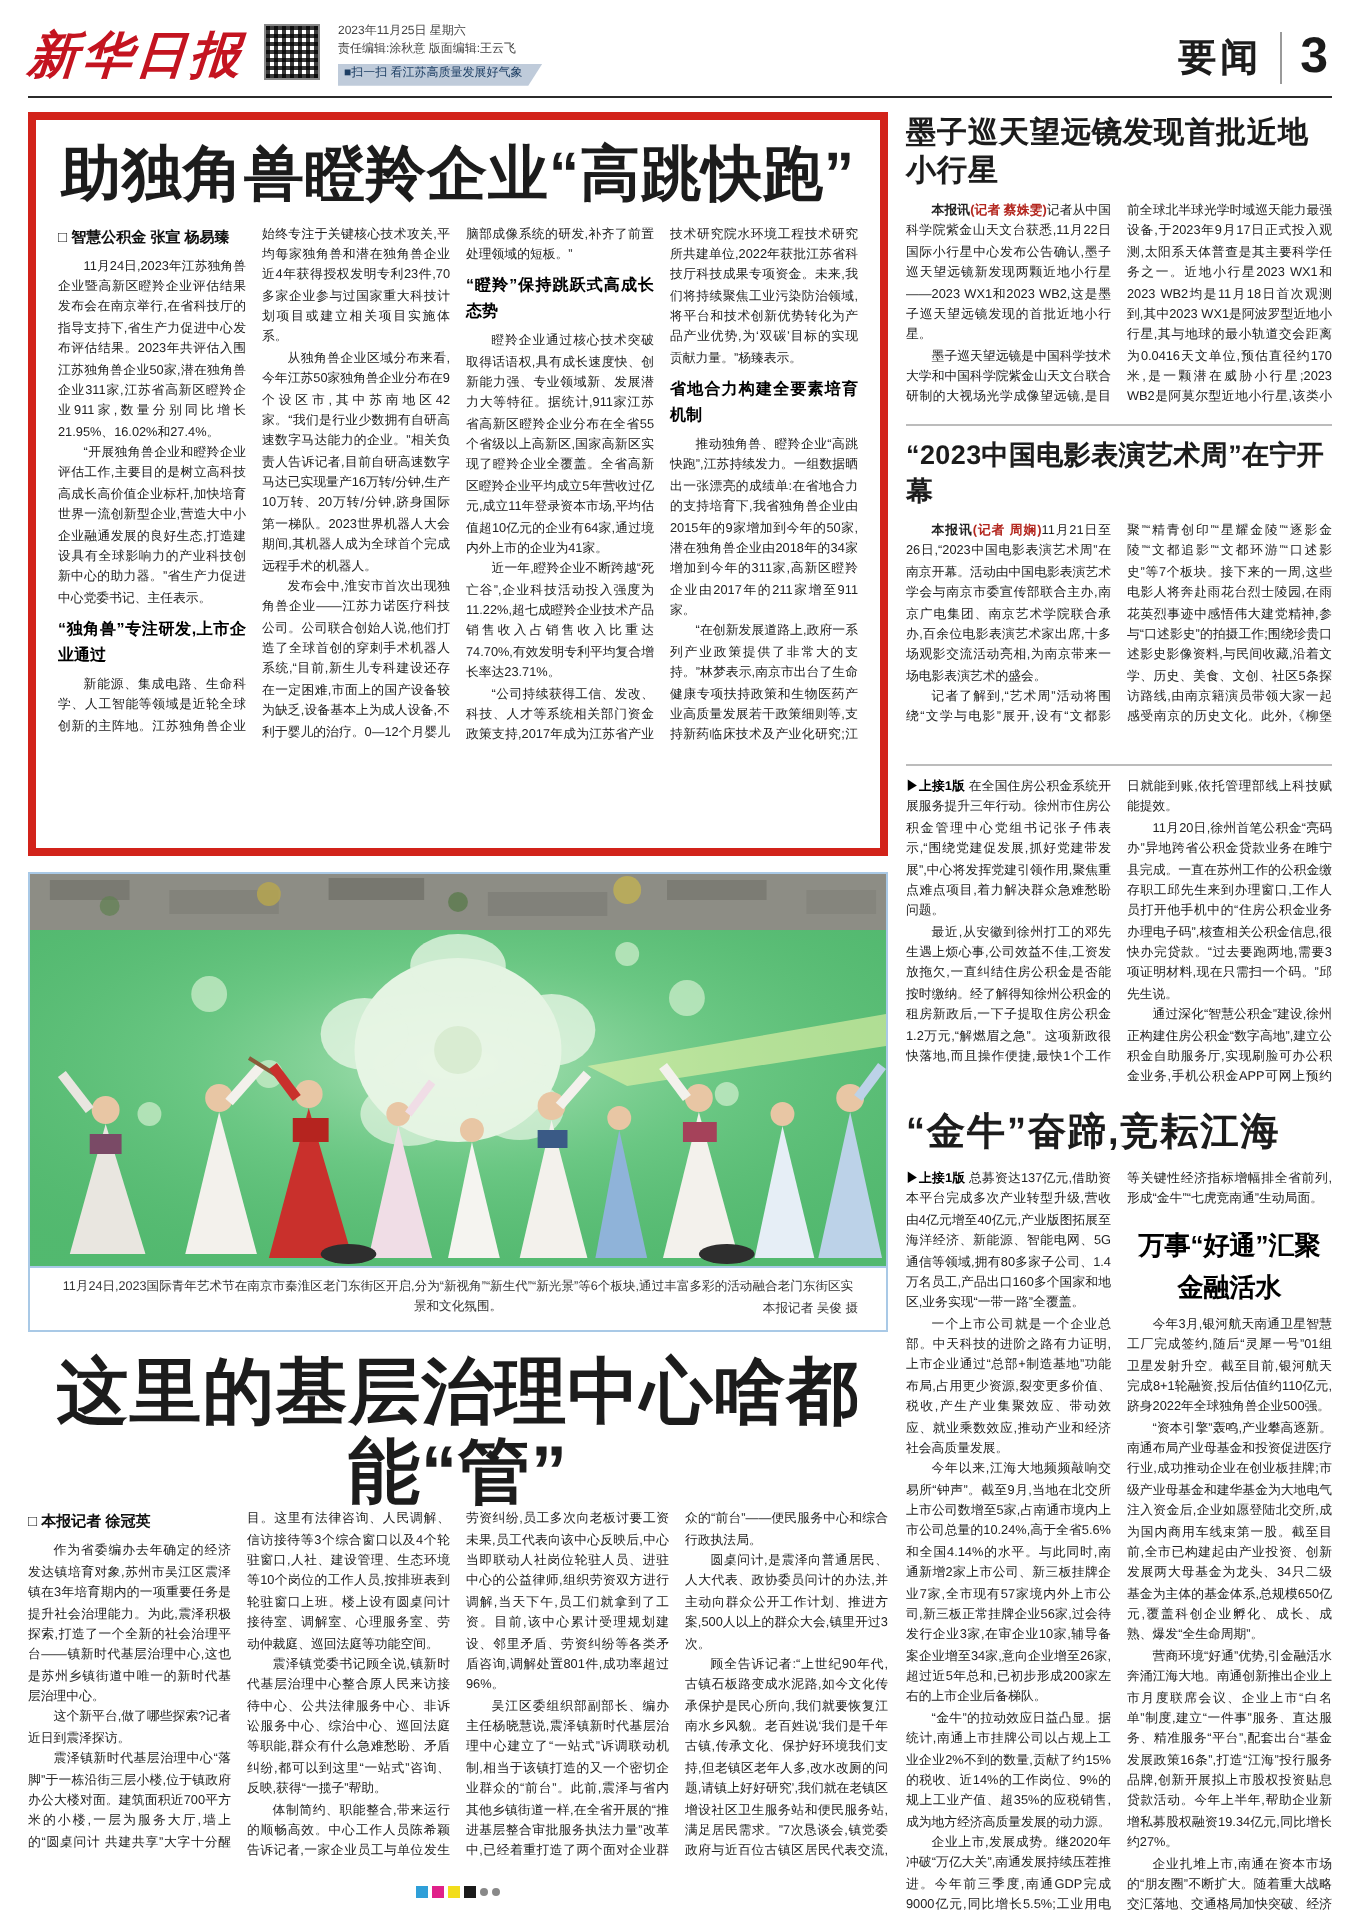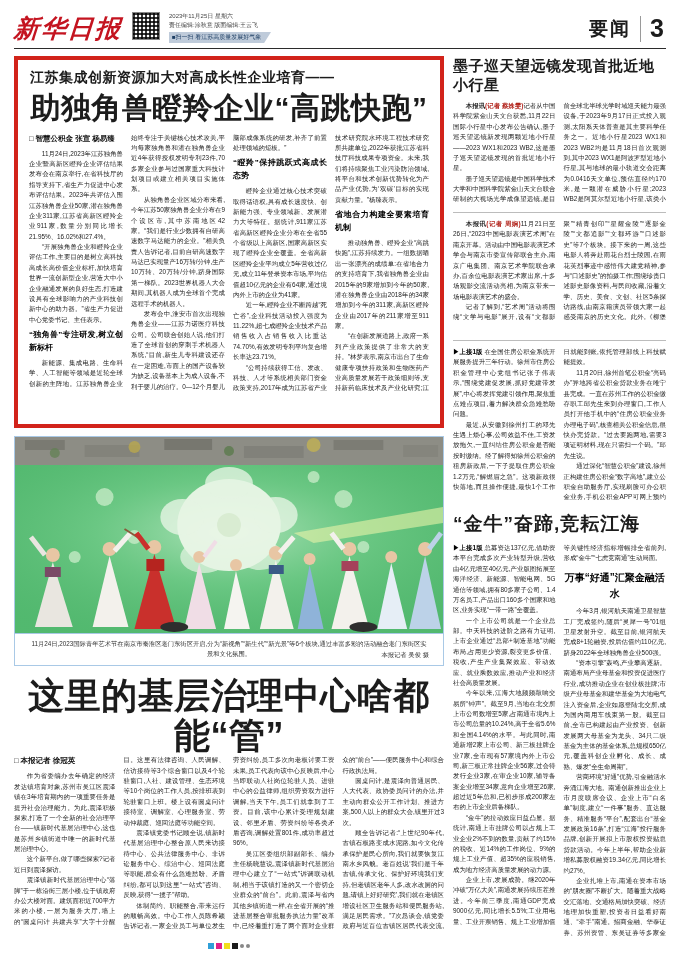--- a/index.html
+++ b/index.html
@@ -32,21 +32,21 @@
   .main-headline{font-size:30px;font-weight:900;letter-spacing:.5px;text-align:center;
                  margin:2px 0 7px 0;line-height:1.15;font-family:"Liberation Sans",sans-serif;}
   .cols4{column-count:4;column-gap:8px;column-fill:auto;height:266px;overflow:hidden;
          font-size:6.4px;line-height:1.62;text-align:justify;color:#222;}
   .cols2{column-count:2;column-gap:8px;column-fill:auto;overflow:hidden;
          font-size:6.4px;line-height:1.62;text-align:justify;color:#222;}
   p.bp{margin:0;text-indent:2em;}
   p.bp-no{margin:0;text-indent:0;}
   .byline{font-size:7.5px;font-weight:bold;margin:0 0 4px 0;color:#111;}
   h4.subhead{font-size:8px;font-weight:bold;margin:4px 0 3px 0;text-indent:0;color:#000;}
-  h4.subhead-c{font-size:10px;font-weight:bold;margin:6px 0 4px 0;text-align:center;color:#000;}
+  h4.subhead-c{font-size:13px;font-weight:bold;margin:6px 0 4px 0;text-align:center;color:#000;}
   .lead-name{color:#b3261e;font-weight:bold;}
   .lead-b{font-weight:bold;}
   .cont-tag{font-weight:bold;color:#000;}
   
   .photo-wrap{margin-top:8px;border:1px solid #a9c9e6;}
   .photo-svg{display:block;width:100%;height:196px;background:#57bd77;}
   .caption{position:relative;background:#fff;border-top:1px solid #a9c9e6;padding:5px 16px 6px 16px;
            font-size:6.3px;line-height:1.6;color:#333;text-align:center;}
   .credit{position:absolute;right:14px;bottom:5px;color:#333;}
   
@@ -91,27 +91,26 @@
       <div class="page-no">3</div>
     </div>
   </div>
   <div class="hdr-rule"></div>
 
   <div class="content">
 
     <div class="col-left">
 
       <section class="redbox">
-        <p class="kicker">江苏集成创新资源加大对高成长性企业培育——</p>
         <h1 class="main-headline">助独角兽瞪羚企业“高跳快跑”</h1>
         <div class="cols4">
           <div class="byline">□ 智慧公积金 张宣 杨易臻</div>
           <p class="bp">11月24日,2023年江苏独角兽企业暨高新区瞪羚企业评估结果发布会在南京举行,在省科技厅的指导支持下,省生产力促进中心发布评估结果。2023年共评估入围江苏独角兽企业50家,潜在独角兽企业311家,江苏省高新区瞪羚企业911家,数量分别同比增长21.95%、16.02%和27.4%。</p>
           <p class="bp">“开展独角兽企业和瞪羚企业评估工作,主要目的是树立高科技高成长高价值企业标杆,加快培育世界一流创新型企业,营造大中小企业融通发展的良好生态,打造建设具有全球影响力的产业科技创新中心的助力器。”省生产力促进中心党委书记、主任表示。</p>
-          <h4 class="subhead">“独角兽”专注研发,树立创新标杆</h4>
+          <h4 class="subhead">“独角兽”专注研发,上市企业通过</h4>
           <p class="bp">新能源、集成电路、生命科学、人工智能等领域是近轮全球创新的主阵地。江苏独角兽企业始终专注于关键核心技术攻关,平均每家独角兽和潜在独角兽企业近4年获得授权发明专利23件,70多家企业参与过国家重大科技计划项目或建立相关项目实施体系。</p>
           <p class="bp">从独角兽企业区域分布来看,今年江苏50家独角兽企业分布在9个设区市,其中苏南地区42家。“我们是行业少数拥有自研高速数字马达能力的企业。”相关负责人告诉记者,目前自研高速数字马达已实现量产16万转/分钟,生产10万转、20万转/分钟,跻身国际第一梯队。2023世界机器人大会期间,其机器人成为全球首个完成远程手术的机器人。</p>
           <p class="bp">发布会中,淮安市首次出现独角兽企业——江苏力诺医疗科技公司。公司联合创始人说,他们打造了全球首创的穿刺手术机器人系统,“目前,新生儿专科建设还存在一定困难,市面上的国产设备较为缺乏,设备基本上为成人设备,不利于婴儿的治疗。0—12个月婴儿脑部成像系统的研发,补齐了前置处理领域的短板。”</p>
           <h4 class="subhead">“瞪羚”保持跳跃式高成长态势</h4>
           <p class="bp">瞪羚企业通过核心技术突破取得话语权,具有成长速度快、创新能力强、专业领域新、发展潜力大等特征。据统计,911家江苏省高新区瞪羚企业分布在全省55个省级以上高新区,国家高新区实现了瞪羚企业全覆盖。全省高新区瞪羚企业平均成立5年营收过亿元,成立11年登录资本市场,平均估值超10亿元的企业有64家,通过境内外上市的企业为41家。</p>
           <p class="bp">近一年,瞪羚企业不断跨越“死亡谷”,企业科技活动投入强度为11.22%,超七成瞪羚企业技术产品销售收入占销售收入比重达74.70%,有效发明专利平均复合增长率达23.71%。</p>
           <p class="bp">“公司持续获得工信、发改、科技、人才等系统相关部门资金政策支持,2017年成为江苏省产业技术研究院水环境工程技术研究所共建单位,2022年获批江苏省科技厅科技成果专项资金。未来,我们将持续聚焦工业污染防治领域,将平台和技术创新优势转化为产品产业优势,为‘双碳’目标的实现贡献力量。”杨臻表示。</p>
           <h4 class="subhead">省地合力构建全要素培育机制</h4>
           <p class="bp">推动独角兽、瞪羚企业“高跳快跑”,江苏持续发力。一组数据晒出一张漂亮的成绩单:在省地合力的支持培育下,我省独角兽企业由2015年的9家增加到今年的50家,潜在独角兽企业由2018年的34家增加到今年的311家,高新区瞪羚企业由2017年的211家增至911家。</p>
           <p class="bp">“在创新发展道路上,政府一系列产业政策提供了非常大的支持。”林梦表示,南京市出台了生命健康专项扶持政策和生物医药产业高质量发展若干政策细则等,支持新药临床技术及产业化研究;江北新区重点发力基因和细胞领域,搭建生命健康全产业链,深耕产业生态,为企业的发展保驾护航。</p>
@@ -257,20 +256,21 @@
             <span class="lead-b">本报讯</span><span class="lead-name">(记者 蔡姝雯)</span><span>记者从中国科学院紫金山天文台获悉,11月22日国际小行星中心发布公告确认,墨子巡天望远镜新发现两颗近地小行星——2023 WX1和2023 WB2,这是墨子巡天望远镜发现的首批近地小行星。</span>
           </p>
           <p class="bp">墨子巡天望远镜是中国科学技术大学和中国科学院紫金山天文台联合研制的大视场光学成像望远镜,是目前全球北半球光学时域巡天能力最强设备,于2023年9月17日正式投入观测,太阳系天体普查是其主要科学任务之一。近地小行星2023 WX1和2023 WB2均是11月18日首次观测到,其中2023 WX1是阿波罗型近地小行星,其与地球的最小轨道交会距离为0.0416天文单位,预估直径约170米,是一颗潜在威胁小行星;2023 WB2是阿莫尔型近地小行星,该类小行星的近日点在地球轨道以外,不会威胁到地球。</p>
 
         </div>
       </article>
 
       <hr class="r-div">
 
       <article class="r-art">
+        <h3 class="r-head2">“2023中国电影表演艺术周”在宁开幕</h3>
         <div class="cols2 h2body">
           <p class="bp">
             <span class="lead-b">本报讯</span><span class="lead-name">(记者 周娴)</span><span>11月21日至26日,“2023中国电影表演艺术周”在南京开幕。活动由中国电影表演艺术学会与南京市委宣传部联合主办,南京广电集团、南京艺术学院联合承办,百余位电影表演艺术家出席,十多场观影交流活动亮相,为南京带来一场电影表演艺术的盛会。</span>
           </p>
           <p class="bp">记者了解到,“艺术周”活动将围绕“文学与电影”展开,设有“文都影聚”“精青创印”“星耀金陵”“逐影金陵”“文都追影”“文都环游”“口述影史”等7个板块。接下来的一周,这些电影人将奔赴雨花台烈士陵园,在雨花英烈事迹中感悟伟大建党精神,参与“口述影史”的拍摄工作;围绕珍贵口述影史影像资料,与民间收藏,沿着文学、历史、美食、文创、社区5条探访路线,由南京籍演员带领大家一起感受南京的历史文化。此外,《柳堡的故事》《野火春风斗古城》《人到中年》《大会师》等人文学主题电影的展映活动也将举行。</p>
         </div>
       </article>
 
       <hr class="r-div">
 

